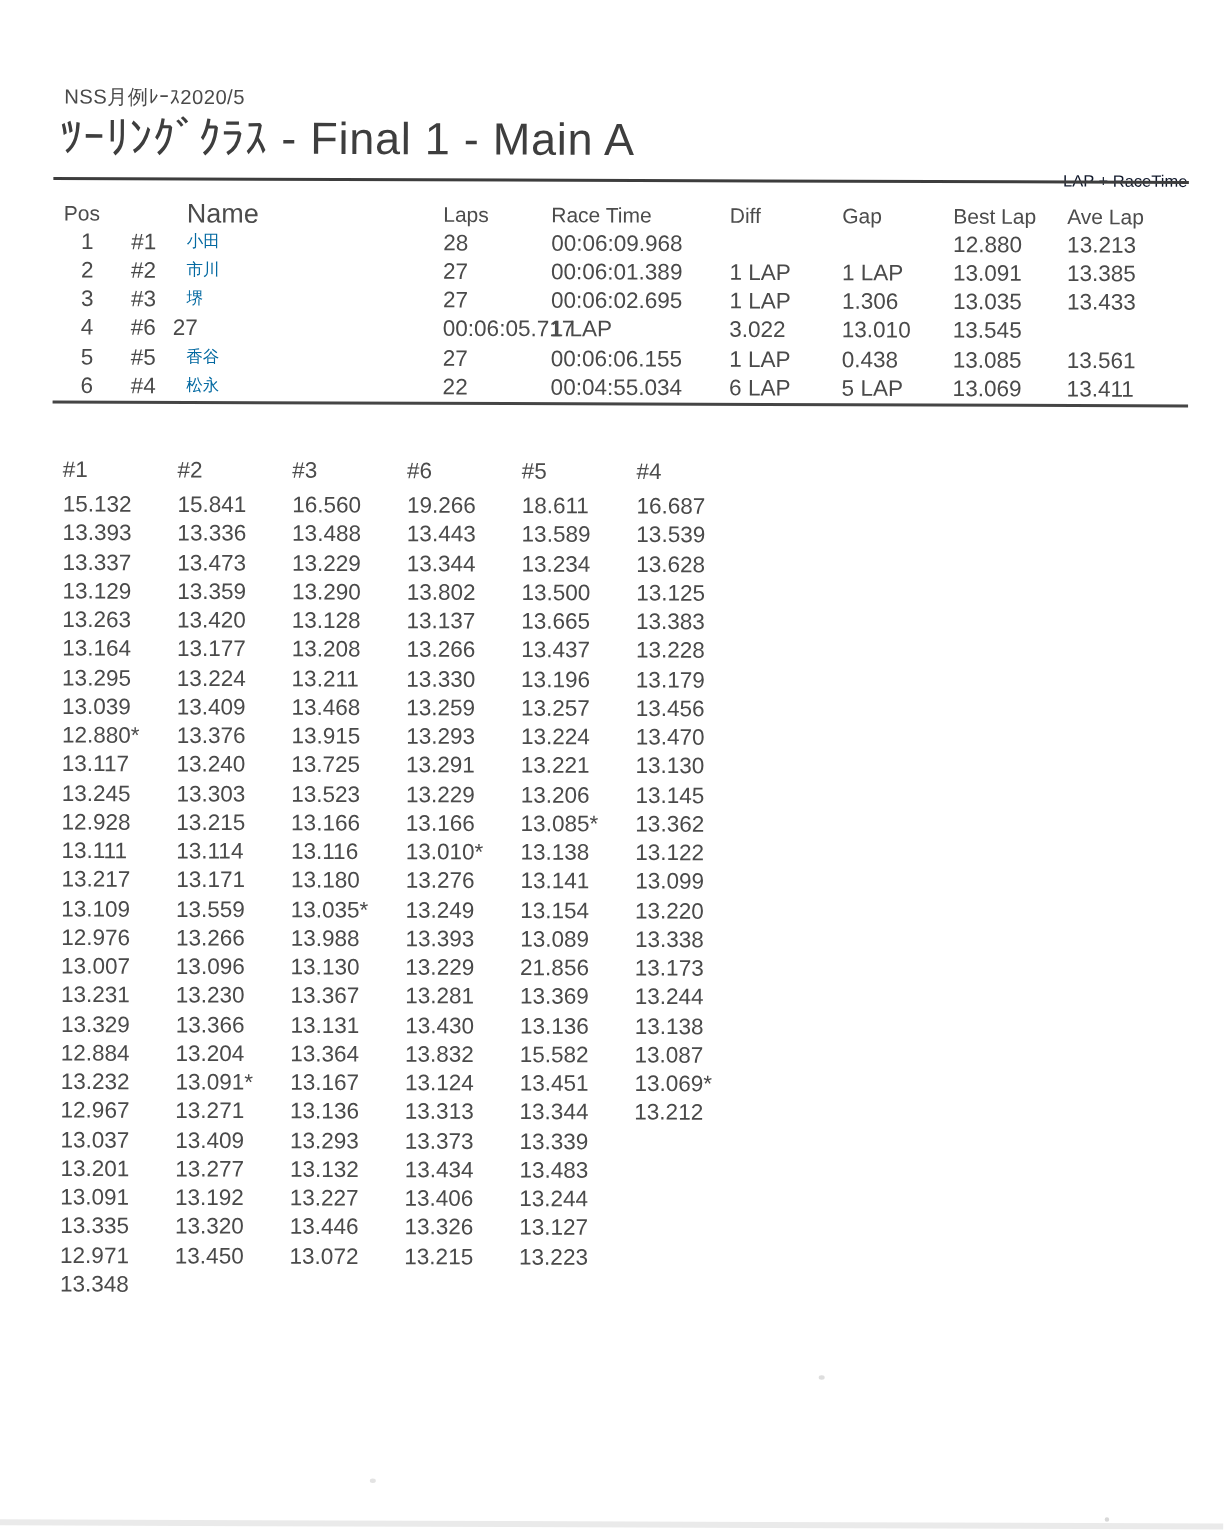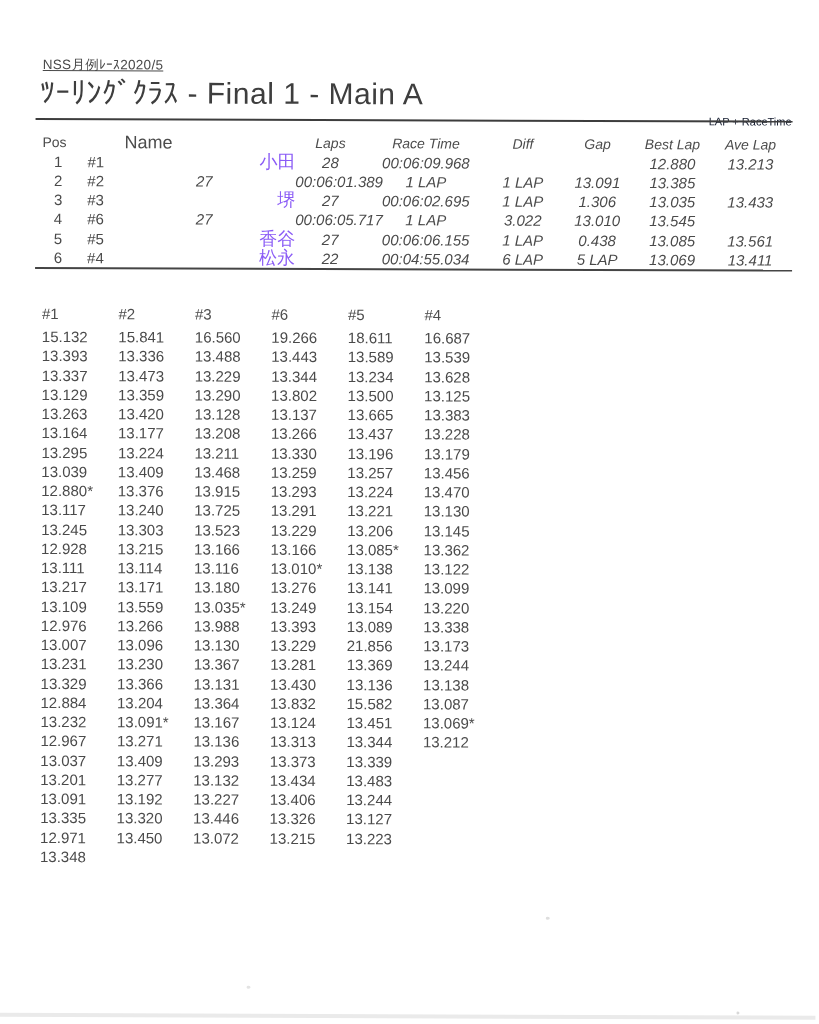--- a/index.html
+++ b/index.html
@@ -13,21 +13,21 @@
   .sheet{
     position:absolute;inset:0;
     transform:rotate(0.2deg);
     transform-origin:40% 0;
     color:#474747;
   }
   
   .event-line{
     position:absolute;left:43px;top:58px;
     font-size:13.5px;line-height:16px;color:#4a4a4a;
-    letter-spacing:0.3px;white-space:nowrap;text-decoration:underline;
+    letter-spacing:0.3px;white-space:nowrap;
   }
   .page-title{
     position:absolute;left:40px;top:76px;
     font-size:30px;line-height:36px;font-weight:400;
     color:#3e3e3e;letter-spacing:0.5px;white-space:nowrap;margin:0;
   }
   .corner-label{
     position:absolute;right:27px;top:114px;
     font-size:11px;color:#0f172a;white-space:nowrap;
   }
@@ -43,23 +43,23 @@
   .r-head,.r-row{
     display:grid;
     grid-template-columns:30px 50px 180px 72px 119px 75px 74px 76px 80px;
   }
   .r-head{font-size:14px;line-height:17px;margin-bottom:0.5px;color:#4c4c4c;}
   .r-row{font-size:15px;line-height:19.3px;color:#4a4a4a;}
   .cell{white-space:nowrap;}
   .c-pos{text-align:right;padding-right:3px;}
   .h-pos{text-align:center;padding-left:7px;}
   .c-car{text-align:left;padding-left:22px;}
-  .c-name{text-align:right;padding-left:9px;font-size:18px;color:#8b5cf6;}
+  .c-name{text-align:left;padding-left:9px;font-size:11px;color:#0369a1;}
   .h-name{text-align:left;padding-left:9px;font-size:18px;}
-  .c-laps,.c-race_time,.c-diff,.c-gap,.c-best_lap,.c-ave_lap{text-align:center;padding-right:2px;font-style:italic;}
+  .c-laps,.c-race_time,.c-diff,.c-gap,.c-best_lap,.c-ave_lap{text-align:left;padding-right:2px;}
   
   .lap-chart{
     position:absolute;left:43px;top:307px;
     display:flex;
   }
   .lap-col{width:76.5px;flex:none;}
   .lap-col-header{
     font-size:15px;height:21px;line-height:16px;color:#4c4c4c;
   }
   .lap-time{
@@ -103,20 +103,21 @@
           <div class="cell c-laps">28</div>
           <div class="cell c-race_time">00:06:09.968</div>
           <div class="cell c-diff"></div>
           <div class="cell c-gap"></div>
           <div class="cell c-best_lap">12.880</div>
           <div class="cell c-ave_lap">13.213</div>
         </div>
         <div class="r-row">
           <div class="cell c-pos">2</div>
           <div class="cell c-car">#2</div>
+          <div class="cell c-name">市川</div>
           <div class="cell c-laps">27</div>
           <div class="cell c-race_time">00:06:01.389</div>
           <div class="cell c-diff">1 LAP</div>
           <div class="cell c-gap">1 LAP</div>
           <div class="cell c-best_lap">13.091</div>
           <div class="cell c-ave_lap">13.385</div>
         </div>
         <div class="r-row">
           <div class="cell c-pos">3</div>
           <div class="cell c-car">#3</div>

